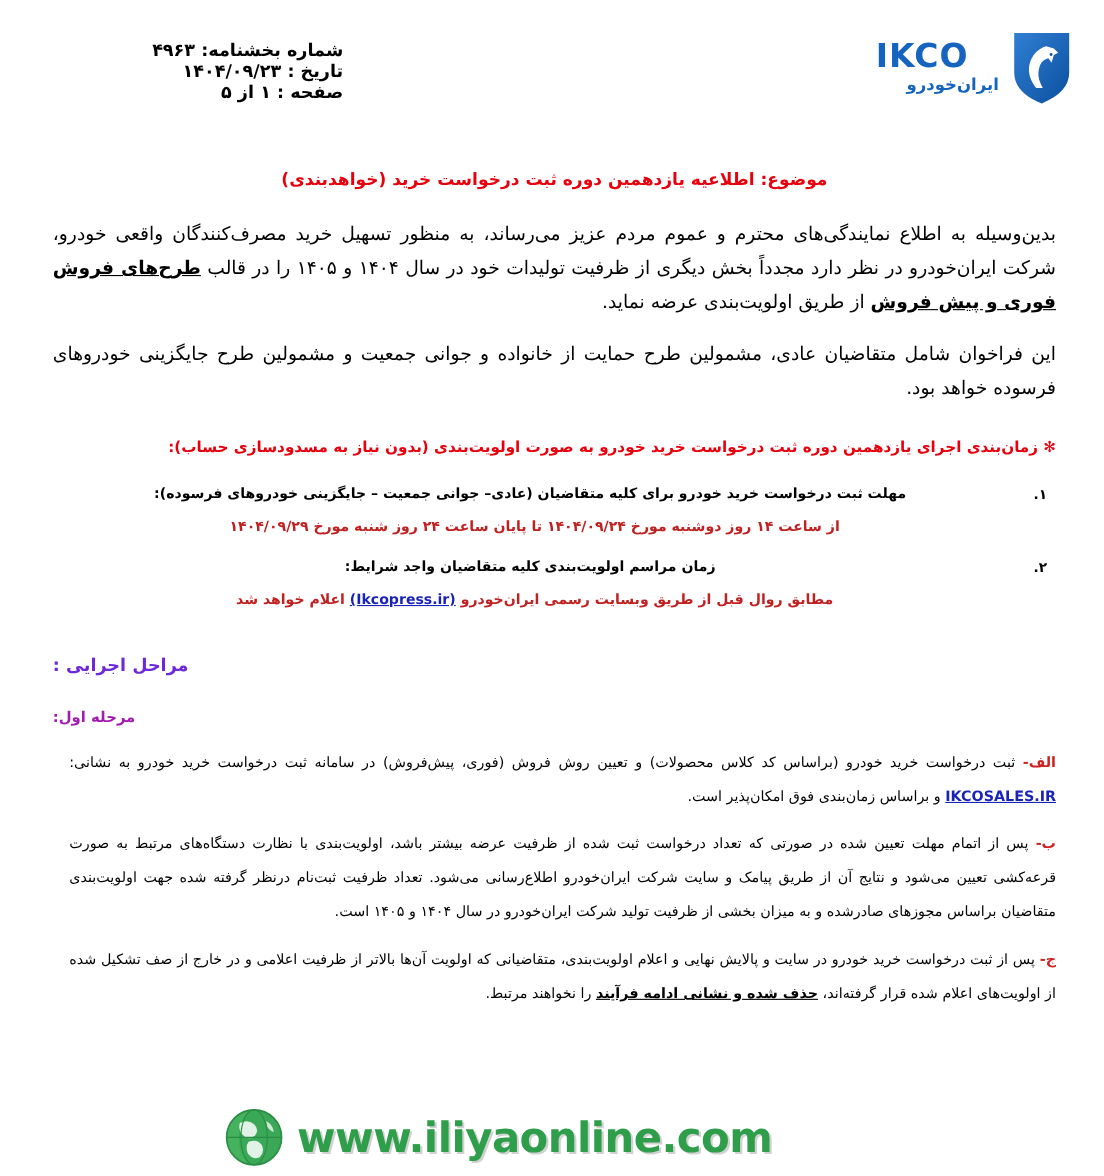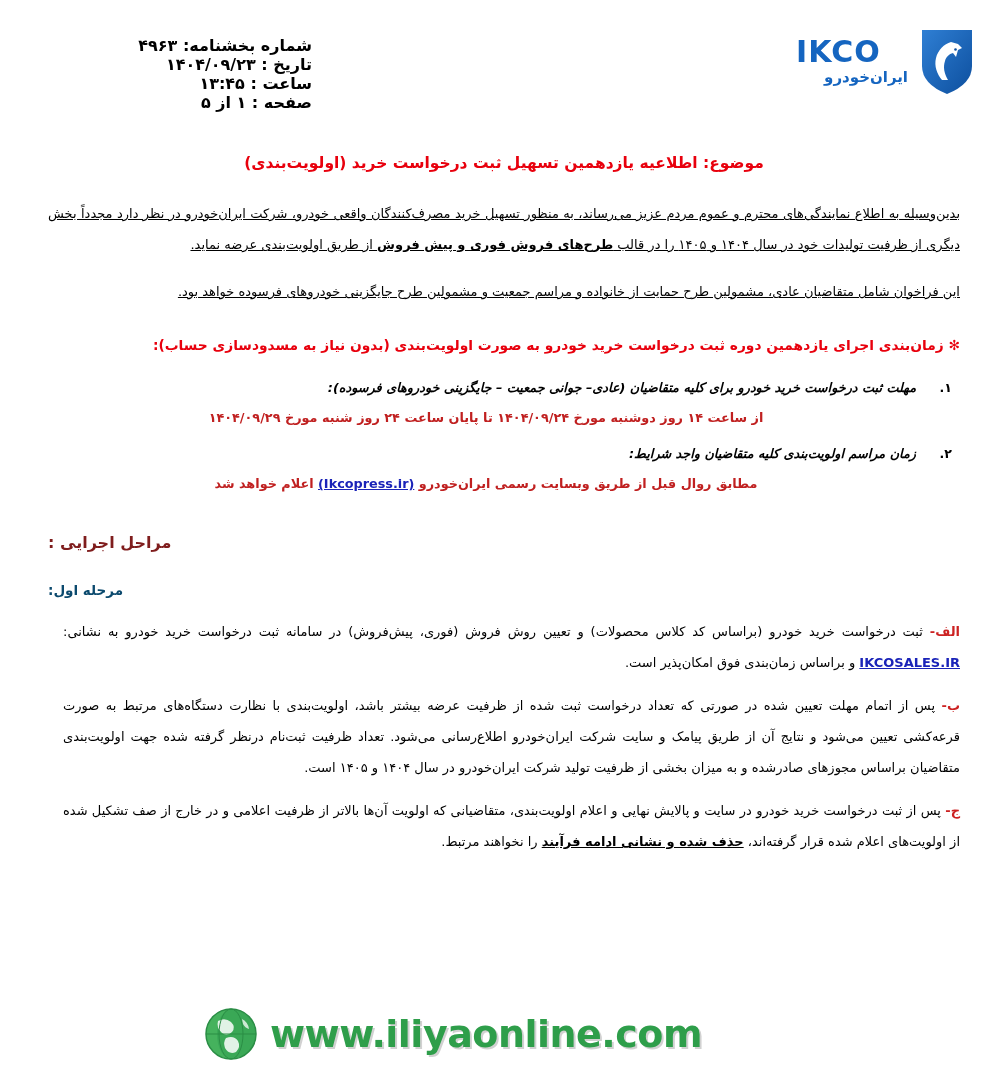--- a/index.html
+++ b/index.html
@@ -93,26 +93,25 @@
   .subject-title {
     color: #e8000d;
     font-weight: bold;
     font-size: 15.5px;
     text-align: center;
     margin: 14px 0 26px 0;
     letter-spacing: 0;
   }
 
   p.para {
-    font-size: 13px;
+    font-size: 17px;
     line-height: 31px;
     margin: 0 0 16px 0;
     text-align: justify;
     text-justify: inter-word;
-    text-decoration: underline;
   }
 
   .bold-ul {
     font-weight: bold;
     text-decoration: underline;
   }
 
   .red-heading {
     color: #e8000d;
     font-weight: bold;
@@ -135,55 +134,54 @@
   ol.steps > li .li-num {
     position: absolute;
     right: -28px;
     top: 0;
     font-weight: bold;
     font-size: 12.5px;
   }
   ol.steps > li .li-title {
     display: block;
     font-weight: bold;
-    text-align: right;
+    text-align: center;
     padding-right: 8px;
-    font-style: italic;
   }
   ol.steps > li .li-sub {
     display: block;
     color: #c02020;
     font-weight: bold;
     text-align: center;
     margin-top: 4px;
     font-size: 12.8px;
   }
   .link-blue {
     color: #1a23b8;
     text-decoration: underline;
     font-weight: bold;
     direction: ltr;
     unicode-bidi: embed;
     display: inline-block;
   }
 
   .section-red {
-    color: #7f1d1d;
+    color: #6d28d9;
     font-weight: bold;
     font-size: 16px;
     text-align: left;
     margin: 36px 0 30px 0;
     direction: rtl;
   }
   .section-red .sr-inner {
     display: inline-block;
   }
 
   .stage-heading {
-    color: #0c4a6e;
+    color: #a21caf;
     font-weight: bold;
     font-size: 13.5px;
     text-decoration: underline;
     text-align: left;
     margin: 0 0 18px 0;
   }
   .stage-heading .sh-inner { display:inline-block; }
 
   .marker-red {
     color: #cc2222;
@@ -221,21 +219,20 @@
   }
 </style>
 </head>
 <body>
 
 <div class="doc-header">
 
   <div class="header-meta">
     <span class="meta-row">شماره بخشنامه: ۴۹۶۳</span>
     <span class="meta-row">تاریخ : ۱۴۰۴/۰۹/۲۳</span>
-    <span class="meta-row">ساعت : ۱۳:۴۵</span>
     <span class="meta-row">صفحه : ۱ از ۵</span>
   </div>
 
   <div class="logo-block">
     <span class="logo-shield">
       <svg width="58" height="70" viewBox="0 0 58 70" xmlns="http://www.w3.org/2000/svg">
         <defs>
           <linearGradient id="shg" x1="0" y1="0" x2="1" y2="1">
             <stop offset="0%" stop-color="#2f7fd4"></stop>
             <stop offset="100%" stop-color="#0d4f9e"></stop>
@@ -250,27 +247,27 @@
     <span class="logo-text">
       <span class="ikco-en">IKCO</span>
       <span class="ikco-fa">ایران‌خودرو</span>
     </span>
   </div>
 
 </div>
 
 <div class="doc-body">
 
-  <div class="subject-title">موضوع: اطلاعیه یازدهمین تسهیل ثبت درخواست خرید (اولویت‌بندی)</div>
+  <div class="subject-title">موضوع: اطلاعیه یازدهمین دوره ثبت درخواست خرید (خواهد‌بندی)</div>
 
   <p class="para">
     <span>بدین‌وسیله به اطلاع نمایندگی‌های محترم و عموم مردم عزیز می‌رساند، به منظور تسهیل خرید مصرف‌کنندگان واقعی خودرو، شرکت ایران‌خودرو در نظر دارد مجدداً بخش دیگری از ظرفیت تولیدات خود در سال ۱۴۰۴ و ۱۴۰۵ را در قالب </span><span class="bold-ul">طرح‌های فروش فوری و پیش فروش</span><span> از طریق اولویت‌بندی عرضه نماید.</span>
   </p>
 
-  <p class="para">این فراخوان شامل متقاضیان عادی، مشمولین طرح حمایت از خانواده و مراسم جمعیت و مشمولین طرح جایگزینی خودروهای فرسوده خواهد بود.</p>
+  <p class="para">این فراخوان شامل متقاضیان عادی، مشمولین طرح حمایت از خانواده و جوانی جمعیت و مشمولین طرح جایگزینی خودروهای فرسوده خواهد بود.</p>
 
   <div class="red-heading">✻ زمان‌بندی اجرای یازدهمین دوره ثبت درخواست خرید خودرو به صورت اولویت‌بندی (بدون نیاز به مسدودسازی حساب):</div>
 
   <ol class="steps">
     <li>
       <span class="li-num">۱.</span>
       <span class="li-title">مهلت ثبت درخواست خرید خودرو برای کلیه متقاضیان (عادی– جوانی جمعیت – جایگزینی خودروهای فرسوده):</span>
       <span class="li-sub">از ساعت ۱۴ روز دوشنبه مورخ ۱۴۰۴/۰۹/۲۴ تا پایان ساعت ۲۴ روز شنبه مورخ ۱۴۰۴/۰۹/۲۹</span>
     </li>
     <li>

